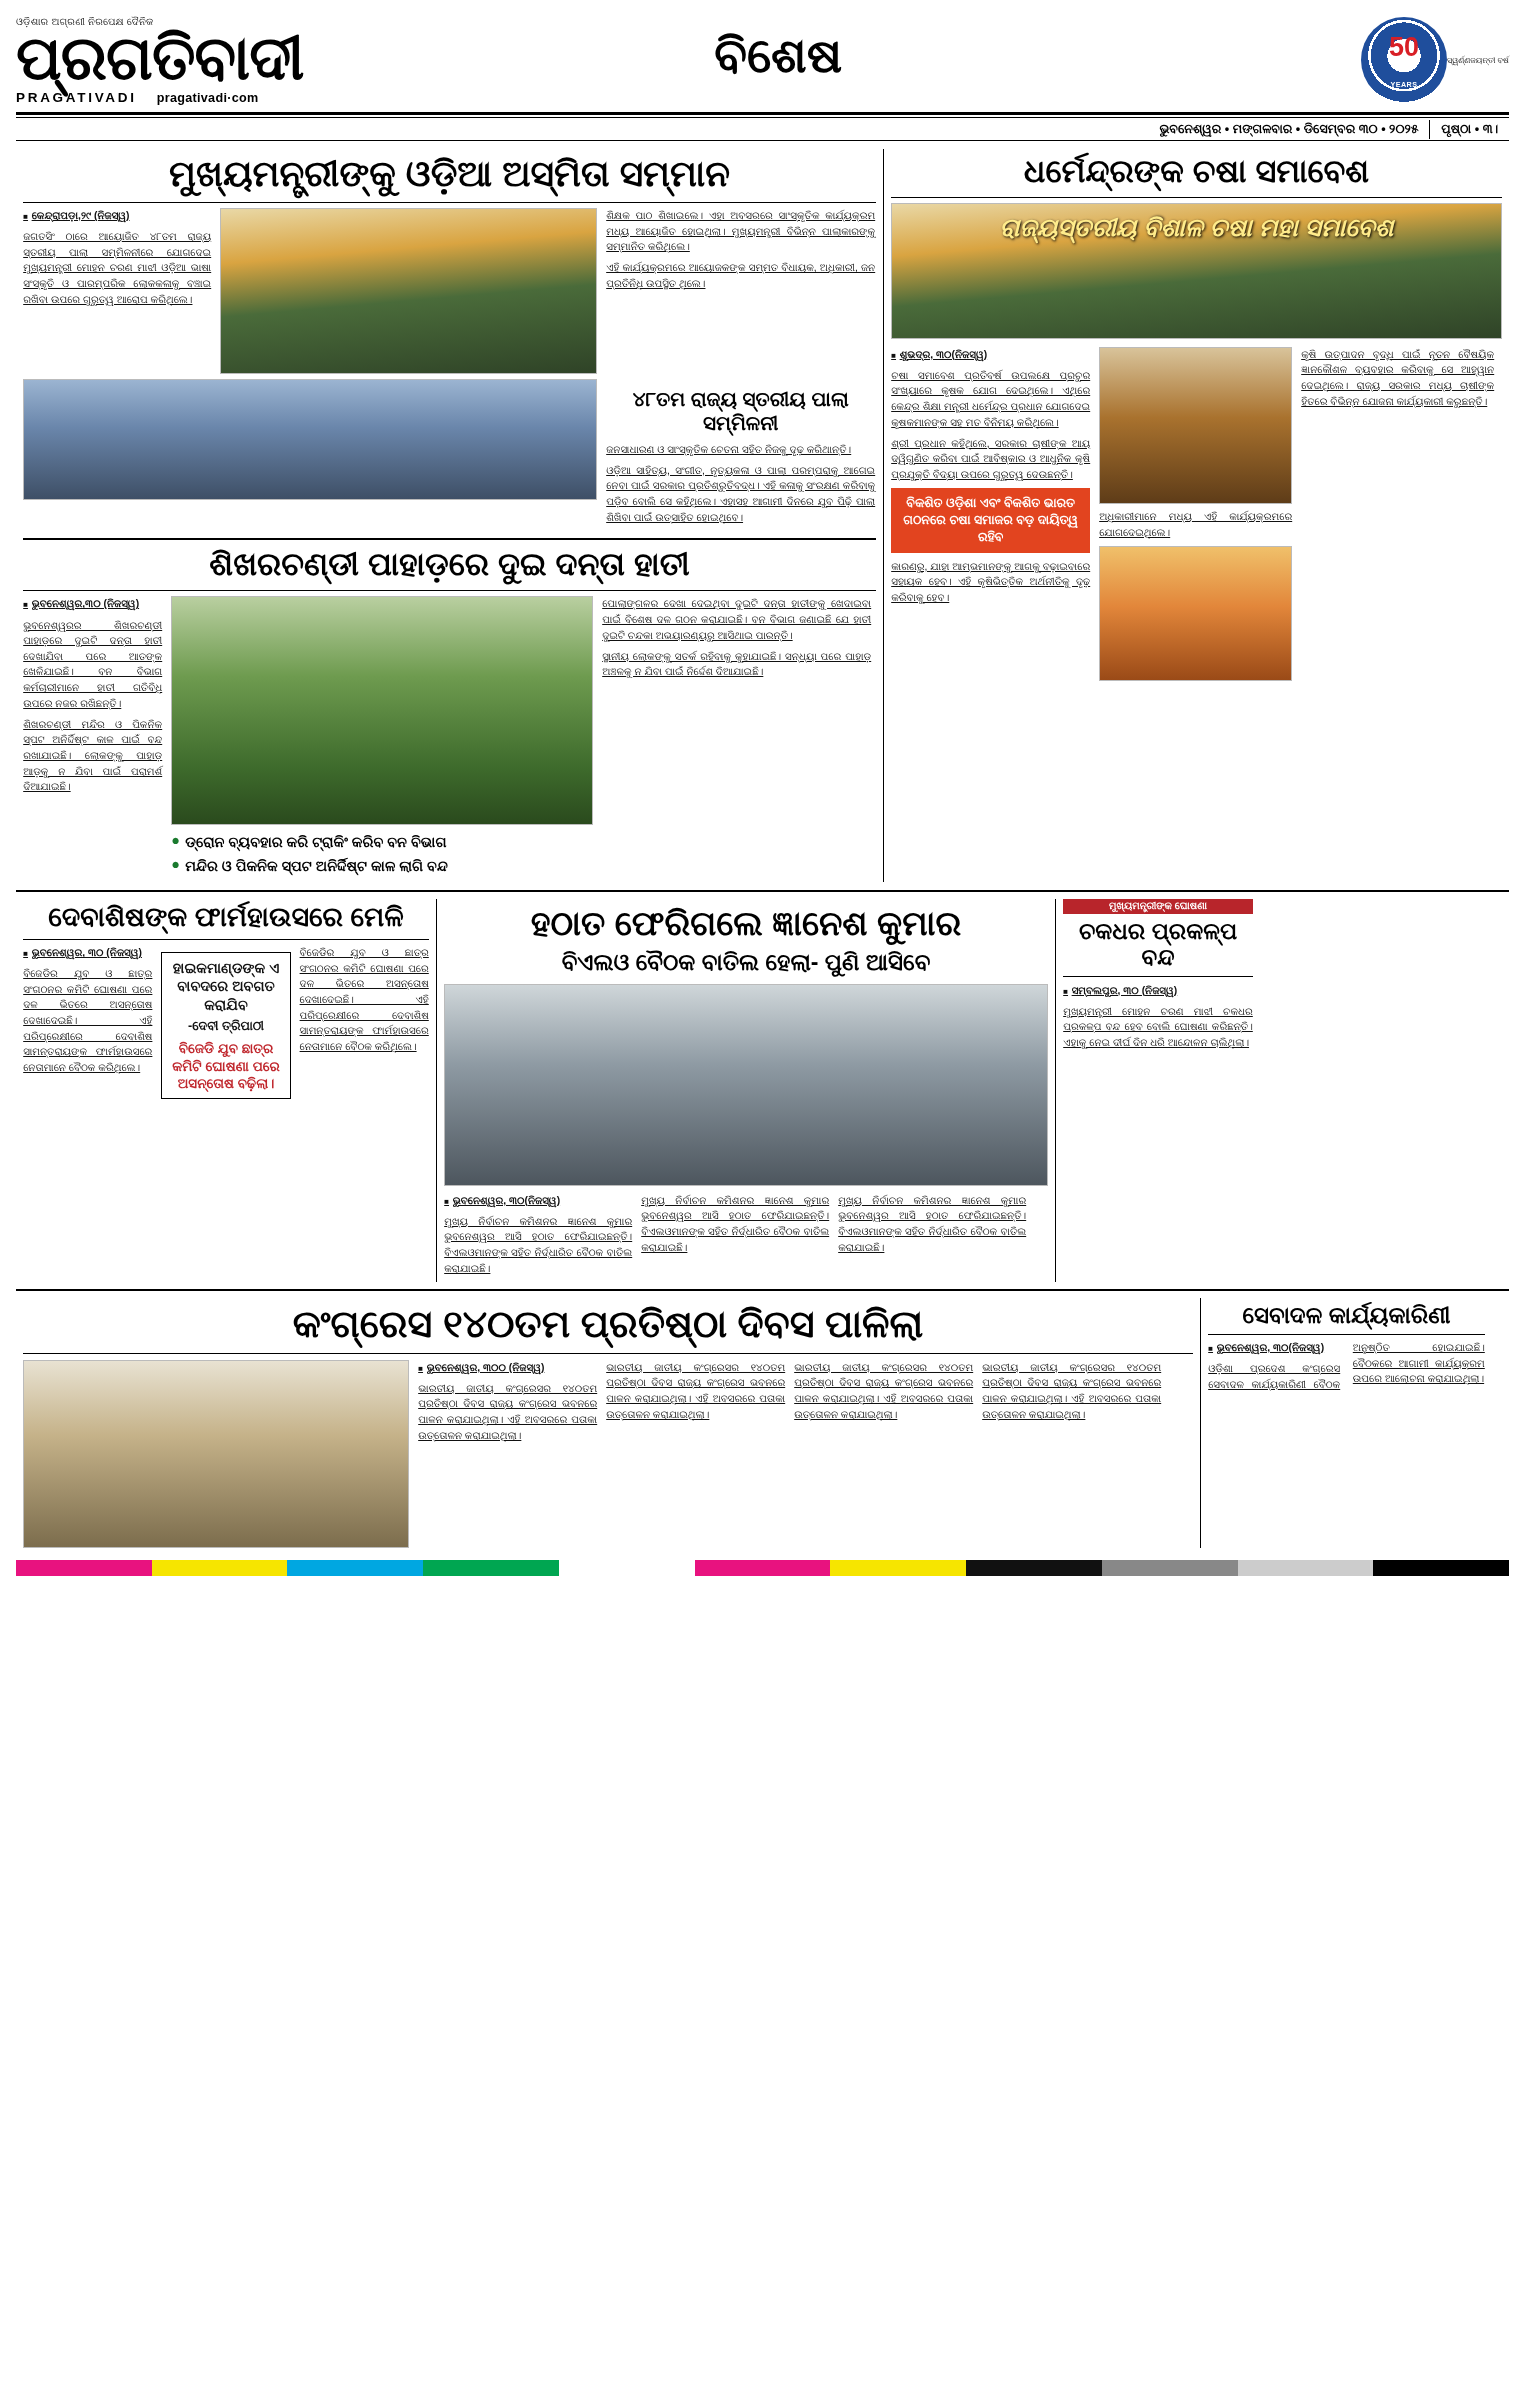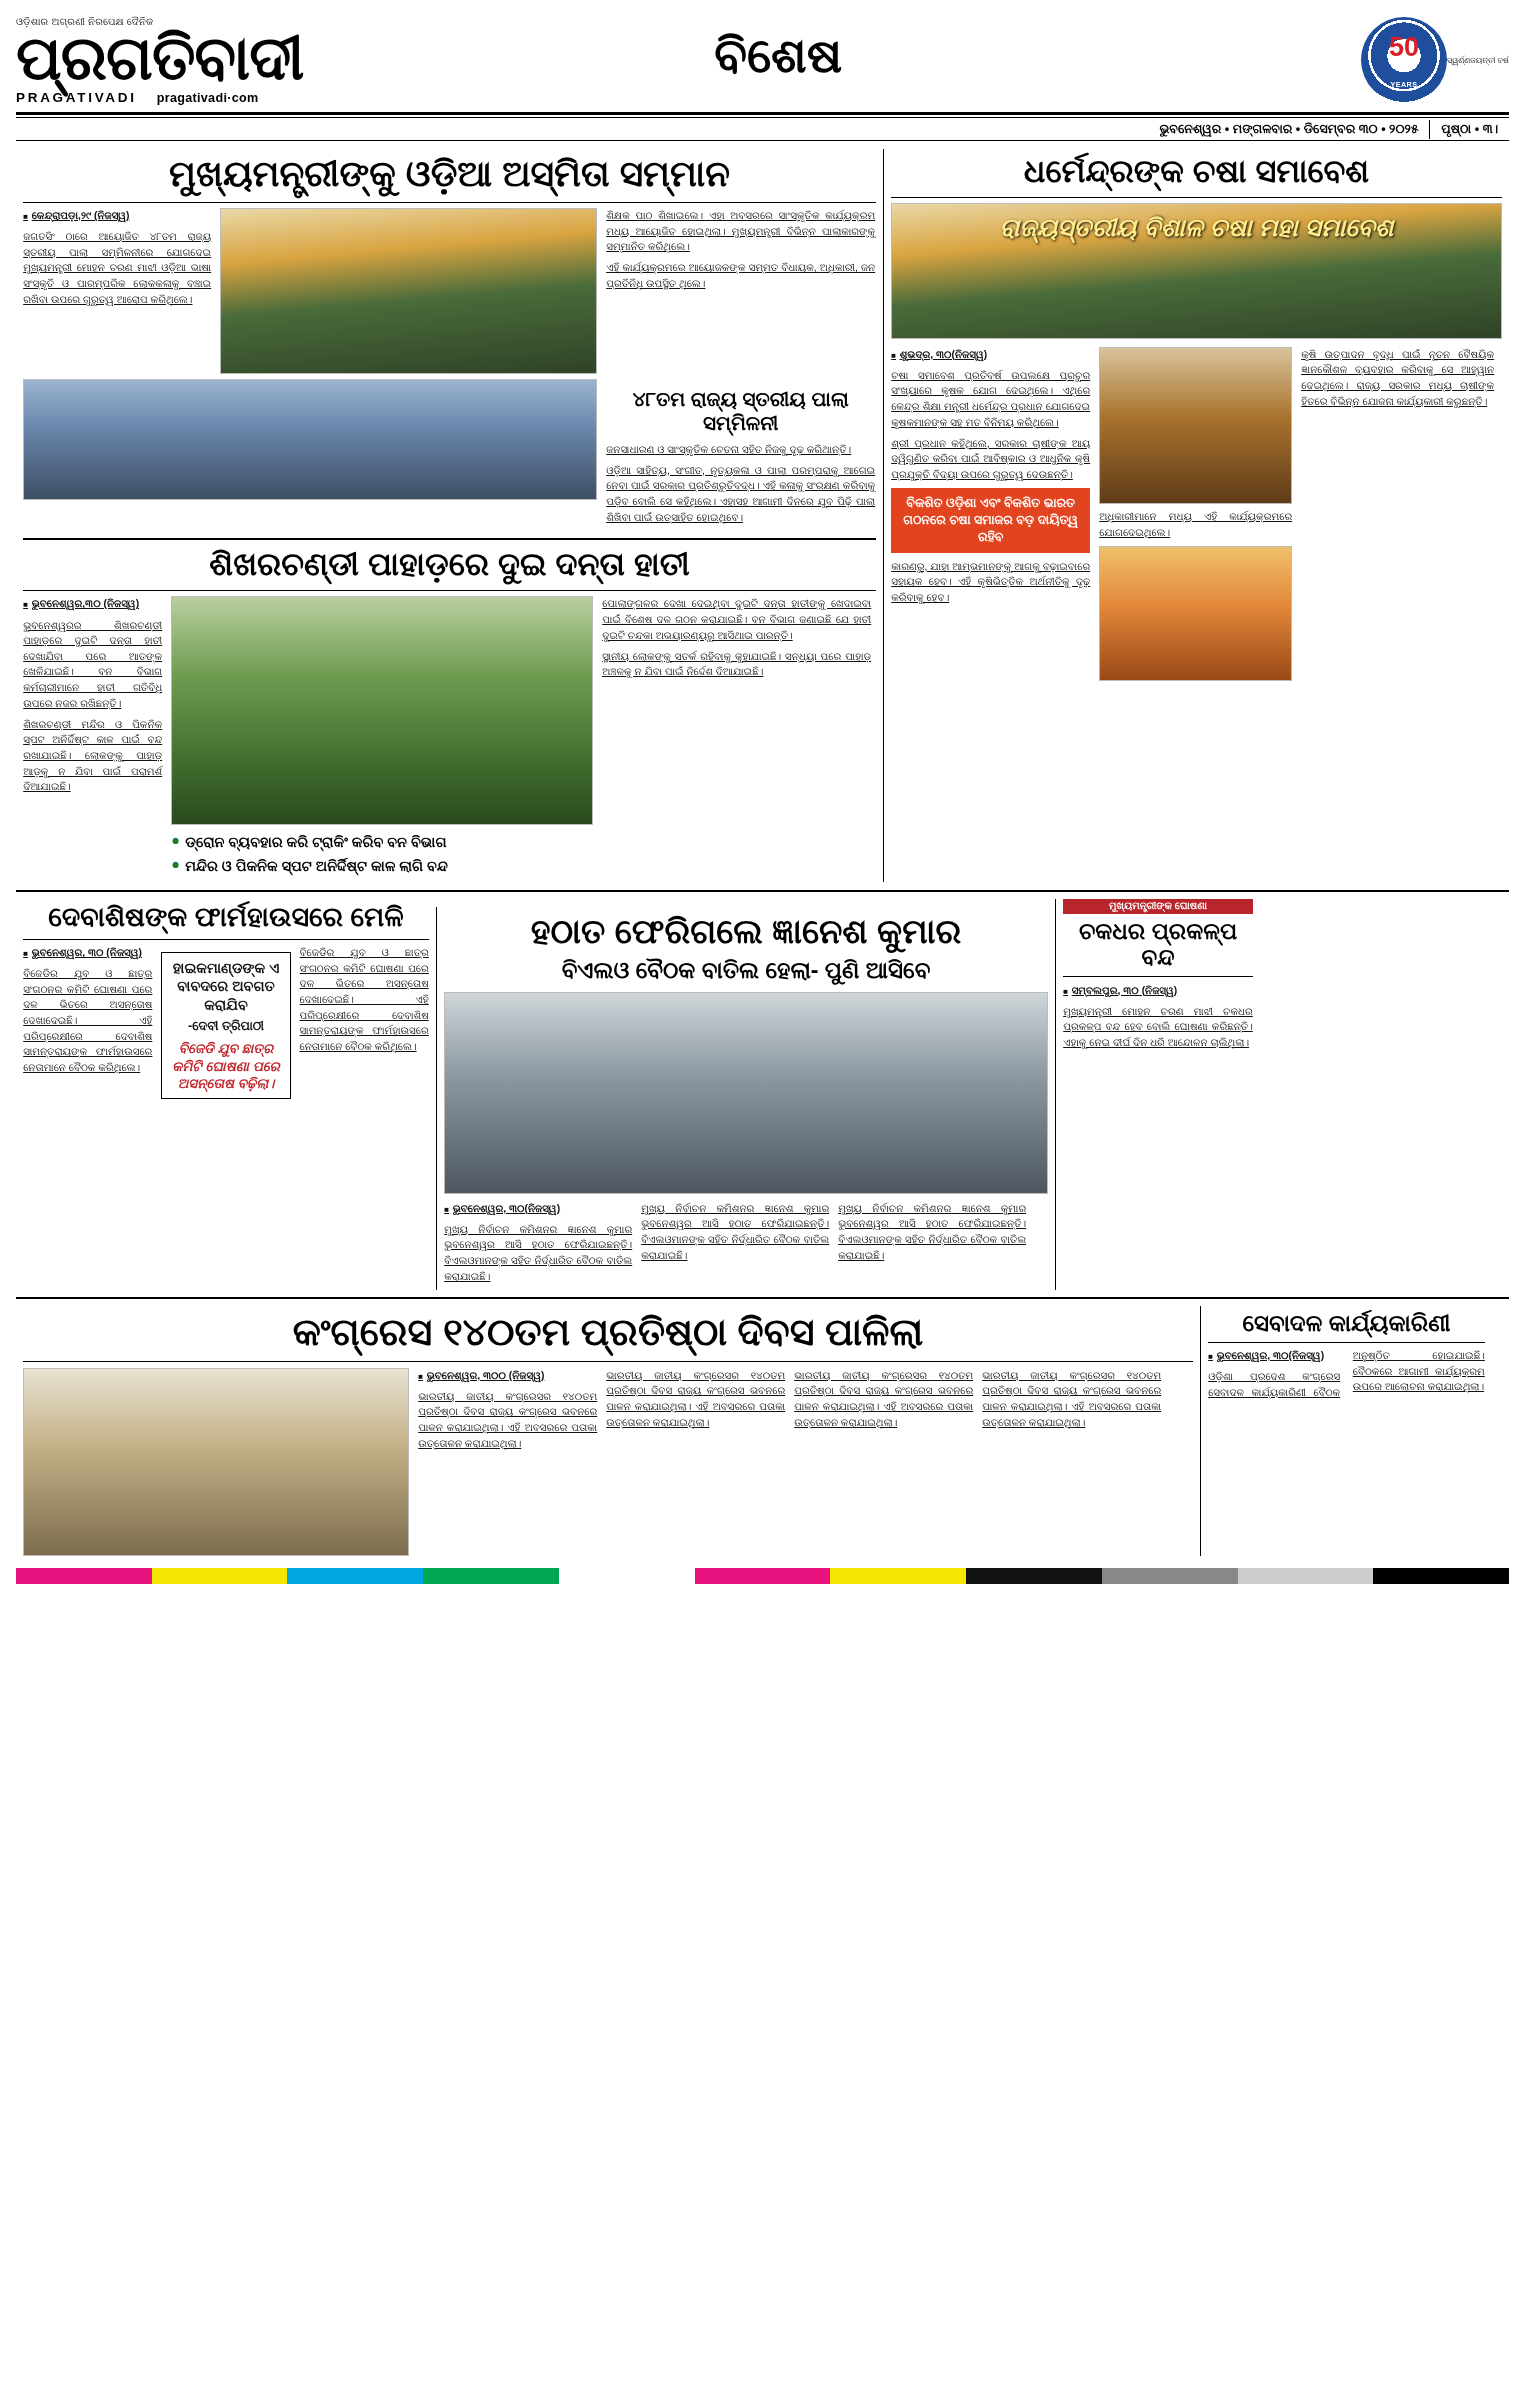--- a/index.html
+++ b/index.html
@@ -153,21 +153,21 @@
   .quotebox {
     border: 0.9px solid #000;
     padding: 5.4px 7.2px;
     margin: 7.2px 0;
     text-align: center;
     font-weight: bold;
     font-size: 14.4px;
     line-height: 1.3;
   }
   .quotebox .attrib { font-size: 12.6px; margin-top: 3.6px; }
-  .quotebox .red { color: #c0272d; margin-top: 5.4px; font-size: 13.5px; display:block;font-style:italic;}
+  .quotebox .red { color: #c0272d; margin-top: 5.4px; font-size: 13.5px; display:block;}
 
   .redbox {
     background: #e2441f;
     color: #fff;
     font-size: 12.6px;
     font-weight: bold;
     text-align: center;
     padding: 7.2px 7.2px;
     line-height: 1.35;
     margin: 5.4px 0;
@@ -342,21 +342,21 @@
             <div class="attrib">-ଦେବୀ ତ୍ରିପାଠୀ</div>
             <span class="red">ବିଜେଡି ଯୁବ ଛାତ୍ର କମିଟି ଘୋଷଣା ପରେ ଅସନ୍ତୋଷ ବଢ଼ିଲା।</span>
           </div>
         </div>
         <div style="width:133px;" class="body-text">
           <p>ବିଜେଡିର ଯୁବ ଓ ଛାତ୍ର ସଂଗଠନର କମିଟି ଘୋଷଣା ପରେ ଦଳ ଭିତରେ ଅସନ୍ତୋଷ ଦେଖାଦେଇଛି। ଏହି ପରିପ୍ରେକ୍ଷୀରେ ଦେବାଶିଷ ସାମନ୍ତରାୟଙ୍କ ଫାର୍ମହାଉସରେ ନେତାମାନେ ବୈଠକ କରିଥିଲେ।</p>
         </div>
       </div>
     </div>
 
-    <div class="col vline" style="width:619px;margin-top:8px;">
+    <div class="col vline" style="width:619px;">
       <h1 class="headline" style="font-size:34px;">ହଠାତ ଫେରିଗଲେ ଜ୍ଞାନେଶ କୁମାର</h1>
       <div class="subdeck">ବିଏଲଓ ବୈଠକ ବାତିଲ ହେଲା- ପୁଣି ଆସିବେ</div>
       <div class="photo ph-meet" style="height:202px;"></div>
       <div style="display:flex;gap:9px;margin-top:7.2px;">
         <div style="width:188px;" class="body-text">
           <p class="sq"><span class="dateline-inline">ଭୁବନେଶ୍ୱର, ୩୦(ନିଜସ୍ୱ)</span></p>
           <p>ମୁଖ୍ୟ ନିର୍ବାଚନ କମିଶନର ଜ୍ଞାନେଶ କୁମାର ଭୁବନେଶ୍ୱର ଆସି ହଠାତ ଫେରିଯାଇଛନ୍ତି। ବିଏଲଓମାନଙ୍କ ସହିତ ନିର୍ଦ୍ଧାରିତ ବୈଠକ ବାତିଲ କରାଯାଇଛି।</p>
         </div>
         <div style="width:188px;" class="body-text">
           <p>ମୁଖ୍ୟ ନିର୍ବାଚନ କମିଶନର ଜ୍ଞାନେଶ କୁମାର ଭୁବନେଶ୍ୱର ଆସି ହଠାତ ଫେରିଯାଇଛନ୍ତି। ବିଏଲଓମାନଙ୍କ ସହିତ ନିର୍ଦ୍ଧାରିତ ବୈଠକ ବାତିଲ କରାଯାଇଛି।</p>

